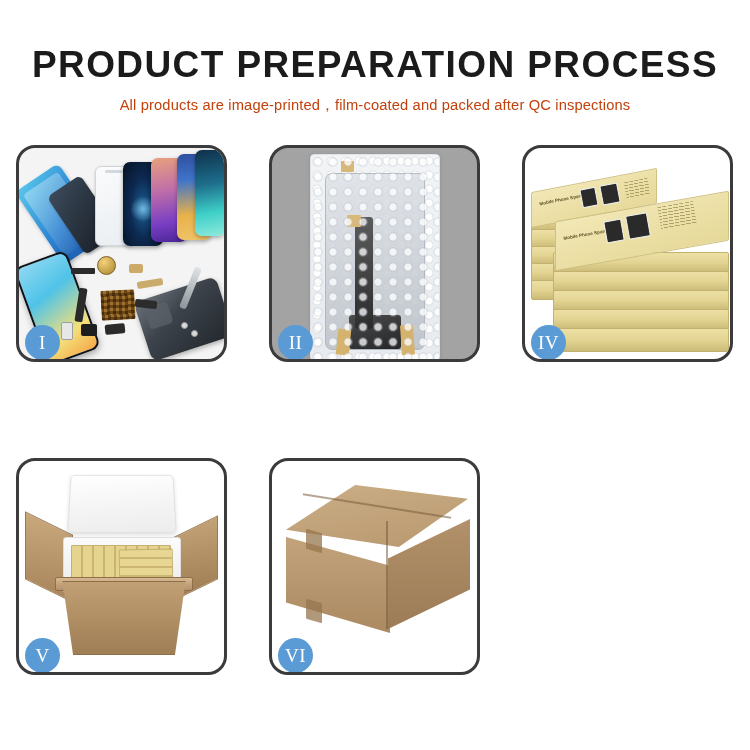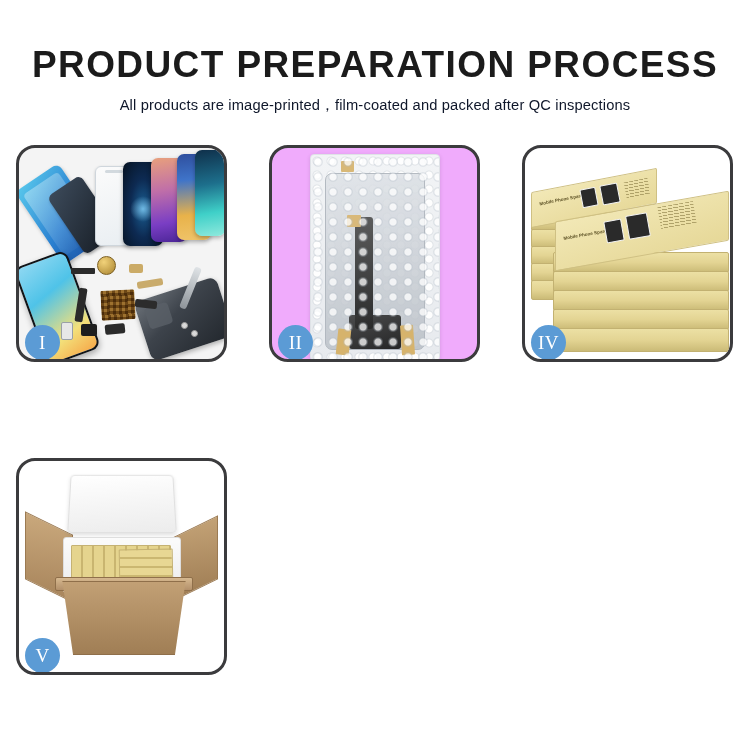--- a/index.html
+++ b/index.html
@@ -22,21 +22,21 @@
     color:#1b1b1b;
     line-height:1;
     padding-top:46px;
     font-family:"Liberation Sans", sans-serif;
   }
   .subtitle{
     margin:0;padding:0;
     padding-top:13px;
     font-size:14.7px;
     font-weight:400;
-    color:#0f172a;
+    color:#c2410c;
     letter-spacing:0.15px;
     font-family:"Liberation Sans", sans-serif;
   }
 
   
   .grid{
     position:absolute;
     left:16px;top:145px;
     width:718px;height:532px;
     display:grid;
@@ -166,21 +166,21 @@
   .part-flex3{left:116px;top:152px;width:22px;height:8px;background:#2c2c2c;border-radius:2px;transform:rotate(6deg);}
   .part-cam{left:110px;top:116px;width:14px;height:9px;background:#cbab67;border-radius:2px;}
   .part-sp{left:62px;top:176px;width:16px;height:12px;background:#1e1e1e;border-radius:2px;}
   .part-btn{left:42px;top:174px;width:10px;height:16px;background:#e7e7e7;border:1px solid #9aa0a6;border-radius:2px;}
   .part-tray{left:86px;top:176px;width:20px;height:10px;background:#2b2b2b;border-radius:2px;transform:rotate(-6deg);}
   .part-screw1{left:162px;top:174px;width:5px;height:5px;border-radius:50%;background:#d9d9d9;border:1px solid #9a9a9a;}
   .part-screw2{left:172px;top:182px;width:5px;height:5px;border-radius:50%;background:#d9d9d9;border:1px solid #9a9a9a;}
   .part-tool{left:168px;top:118px;width:7px;height:44px;background:linear-gradient(180deg,#dfe3e6,#8e949a);border-radius:3px;transform:rotate(22deg);}
 
   
-  .p2{background:#f0abfc;}
+  .p2{background:#a3a3a3;}
   .bubble-bag{
     position:absolute;left:38px;top:6px;width:128px;height:205px;
     background:
       radial-gradient(circle at 6px 6px, rgba(255,255,255,.95) 3.2px, rgba(200,206,212,.45) 4px, rgba(255,255,255,0) 5px) 0 0/14px 14px,
       linear-gradient(180deg,#f2f4f6,#e7eaee);
     border:1px solid #dfe3e7;
     border-radius:4px;
     box-shadow:0 1px 4px rgba(0,0,0,.12);
     overflow:hidden;
   }
@@ -461,15 +461,27 @@
         <div class="c5-foamlid"></div>
         <div class="c5-foambox"></div>
         <div class="c5-ybox"></div>
         <div class="c5-ybox2"></div>
         <div class="c5-rim"></div>
         <div class="c5-body"></div>
       </div>
       <div class="badge">V</div>
     </div>
 
+    <div class="panel p6">
+      <div class="panel-stage">
+        <div class="c6-top"></div>
+        <div class="c6-left"></div>
+        <div class="c6-right"></div>
+        <div class="c6-seam"></div>
+        <div class="c6-edge"></div>
+        <div class="c6-tape1"></div>
+        <div class="c6-tape2"></div>
+      </div>
+      <div class="badge">VI</div>
+    </div>
 
   </div>
 </div>
 
 </body></html>

